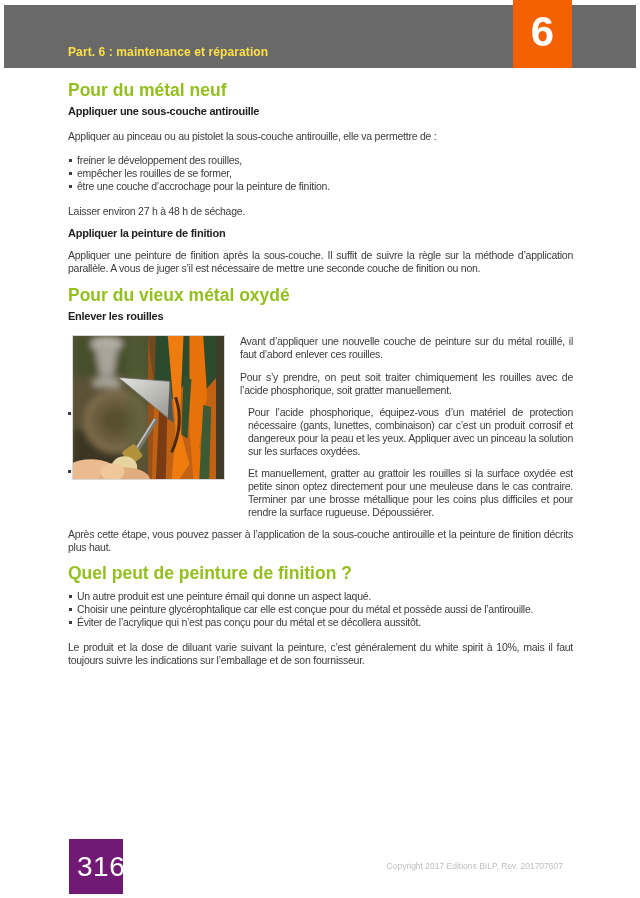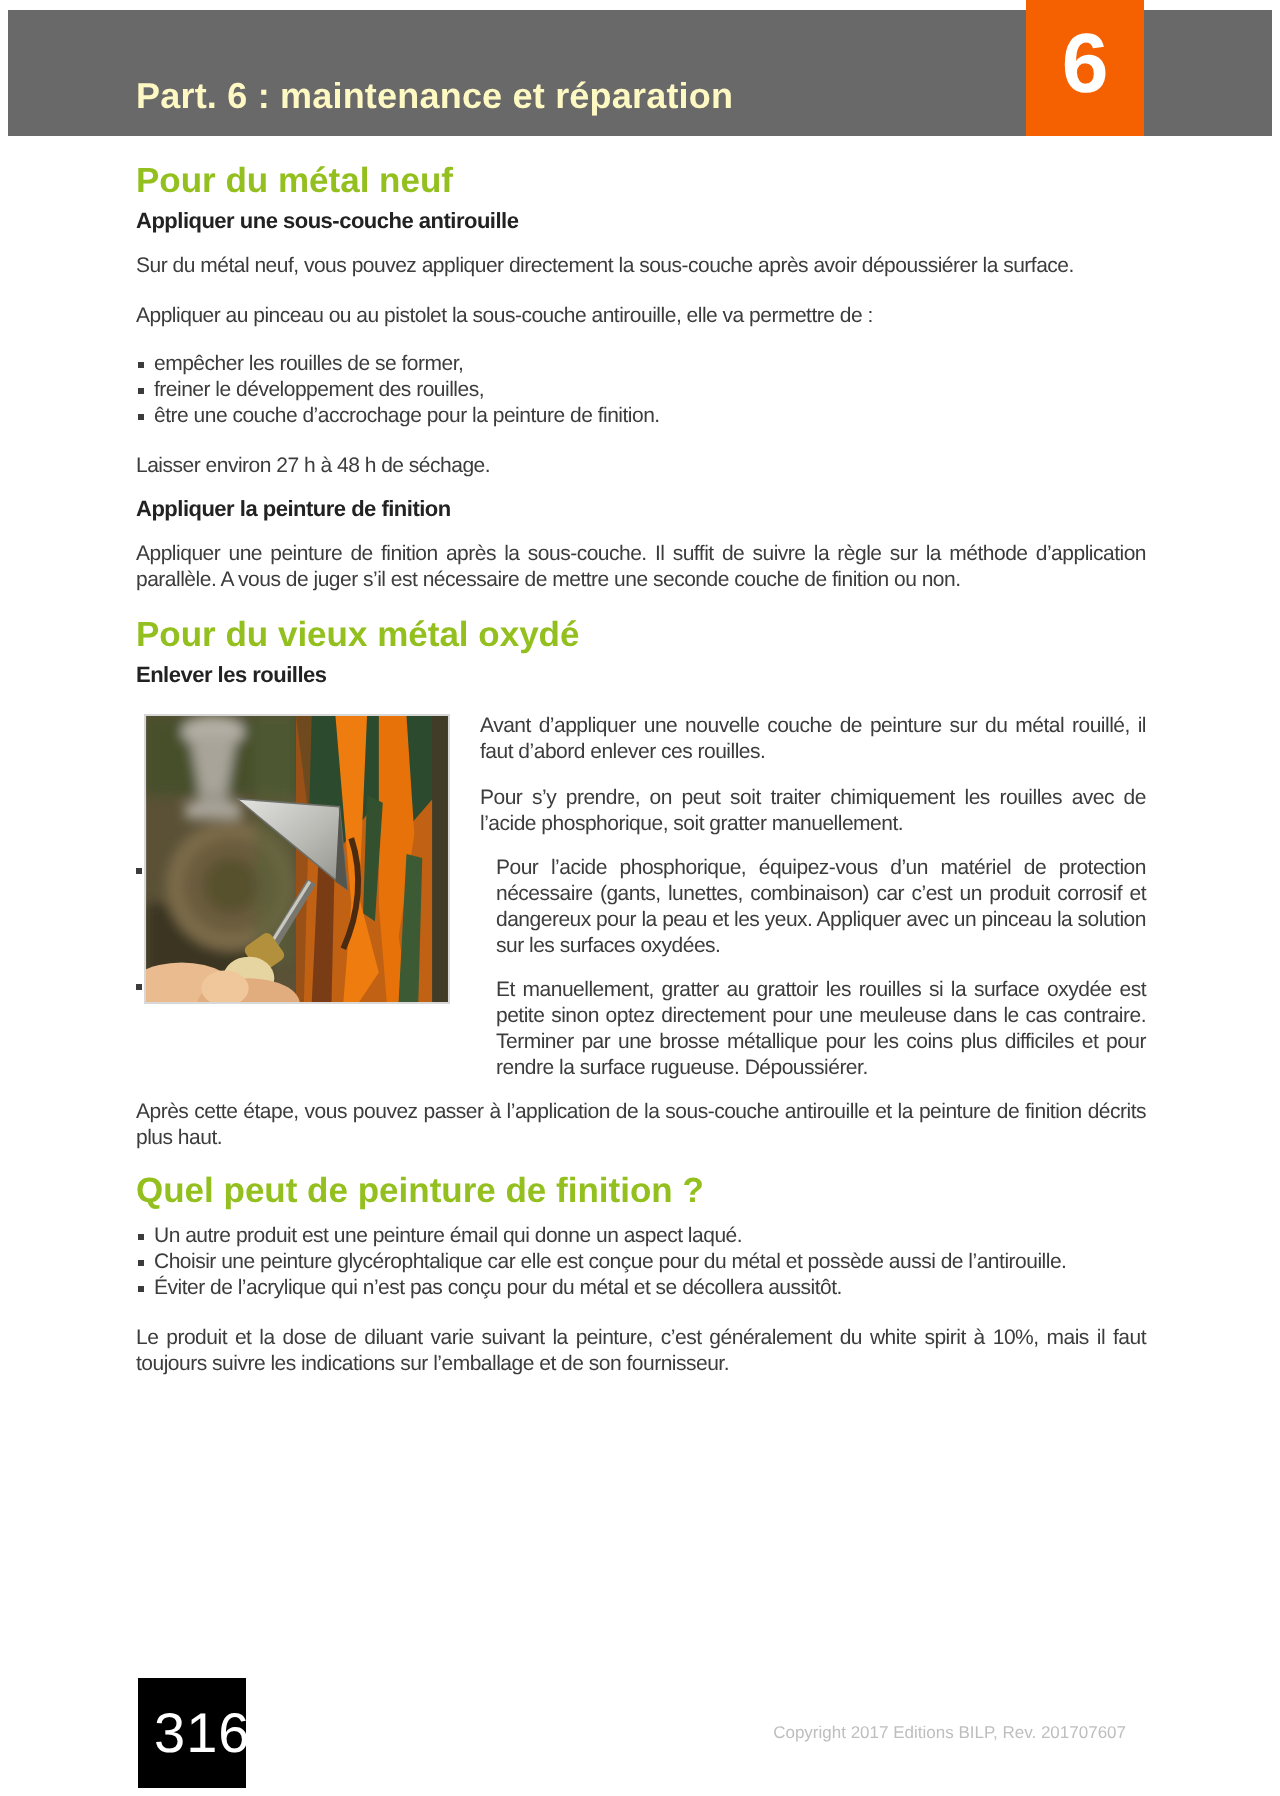--- a/index.html
+++ b/index.html
@@ -8,21 +8,21 @@
     font-family:"Liberation Sans","DejaVu Sans",sans-serif;
     color:#3c3c3c;overflow:hidden;
   }
   
   .hdr-band{
     position:absolute;left:4px;right:4px;top:5px;height:63px;
     background:#696969;
   }
   .hdr-title{
     position:absolute;left:64px;bottom:9px;
-    color:#fef9c3;font-size:18px;font-weight:bold;letter-spacing:0.1px;
+    color:#fde047;font-size:12px;font-weight:bold;letter-spacing:0.1px;
   }
   .chapter-box{
     position:absolute;left:513px;top:0;width:59px;height:68px;
     background:#f56000;display:flex;align-items:center;justify-content:center;
   }
   .chapter-num{
     color:#ffffff;font-size:42px;font-weight:bold;line-height:1;
     padding-bottom:4px;
   }
   
@@ -63,21 +63,21 @@
   .media-right p{margin-top:10px;}
   .media-right p.bpara{padding-left:8px;margin-top:9px;}
   .stray-bullet{
     position:absolute;left:0px;width:3px;height:3px;background:#3c3c3c;
   }
   .sb1{top:77px;}
   .sb2{top:135px;}
   
   .page-num-box{
     position:absolute;left:69px;top:839px;width:54px;height:55px;
-    background:#000000;display:flex;align-items:center;
+    background:#701a75;display:flex;align-items:center;
   }
   .page-num{
     color:#ffffff;font-size:28px;font-weight:normal;line-height:1;
     padding-left:8px;letter-spacing:0.5px;
   }
   .copyright{
     position:absolute;right:77px;top:861px;
     color:#bebebe;font-size:8.5px;letter-spacing:0;
   }
 </style>
@@ -88,25 +88,24 @@
   <div class="hdr-title">Part. 6 : maintenance et réparation</div>
 </div>
 <div class="chapter-box">
   <div class="chapter-num">6</div>
 </div>
 
 <div class="content">
 
   <h1 class="green">Pour du métal neuf</h1>
   <h2 class="sub">Appliquer une sous-couche antirouille</h2>
-  <p class="tight">Sur du métal neuf, vous pouvez appliquer directement la sous-couche après avoir dépoussiérer la surface.</p>
   <p>Appliquer au pinceau ou au pistolet la sous-couche antirouille, elle va permettre de :</p>
   <ul class="blist">
+    <li>freiner le développement des rouilles,</li>
     <li>empêcher les rouilles de se former,</li>
-    <li>freiner le développement des rouilles,</li>
     <li>être une couche d’accrochage pour la peinture de finition.</li>
   </ul>
   <p>Laisser environ 27 h à 48 h de séchage.</p>
   <h2 class="sub mid">Appliquer la peinture de finition</h2>
   <p class="just tight">Appliquer une peinture de finition après la sous-couche. Il suffit de suivre la règle sur la méthode d’application parallèle. A vous de juger s’il est nécessaire de mettre une seconde couche de finition ou non.</p>
 
   <h1 class="green g2">Pour du vieux métal oxydé</h1>
   <h2 class="sub">Enlever les rouilles</h2>
 
   <div class="media-row">

